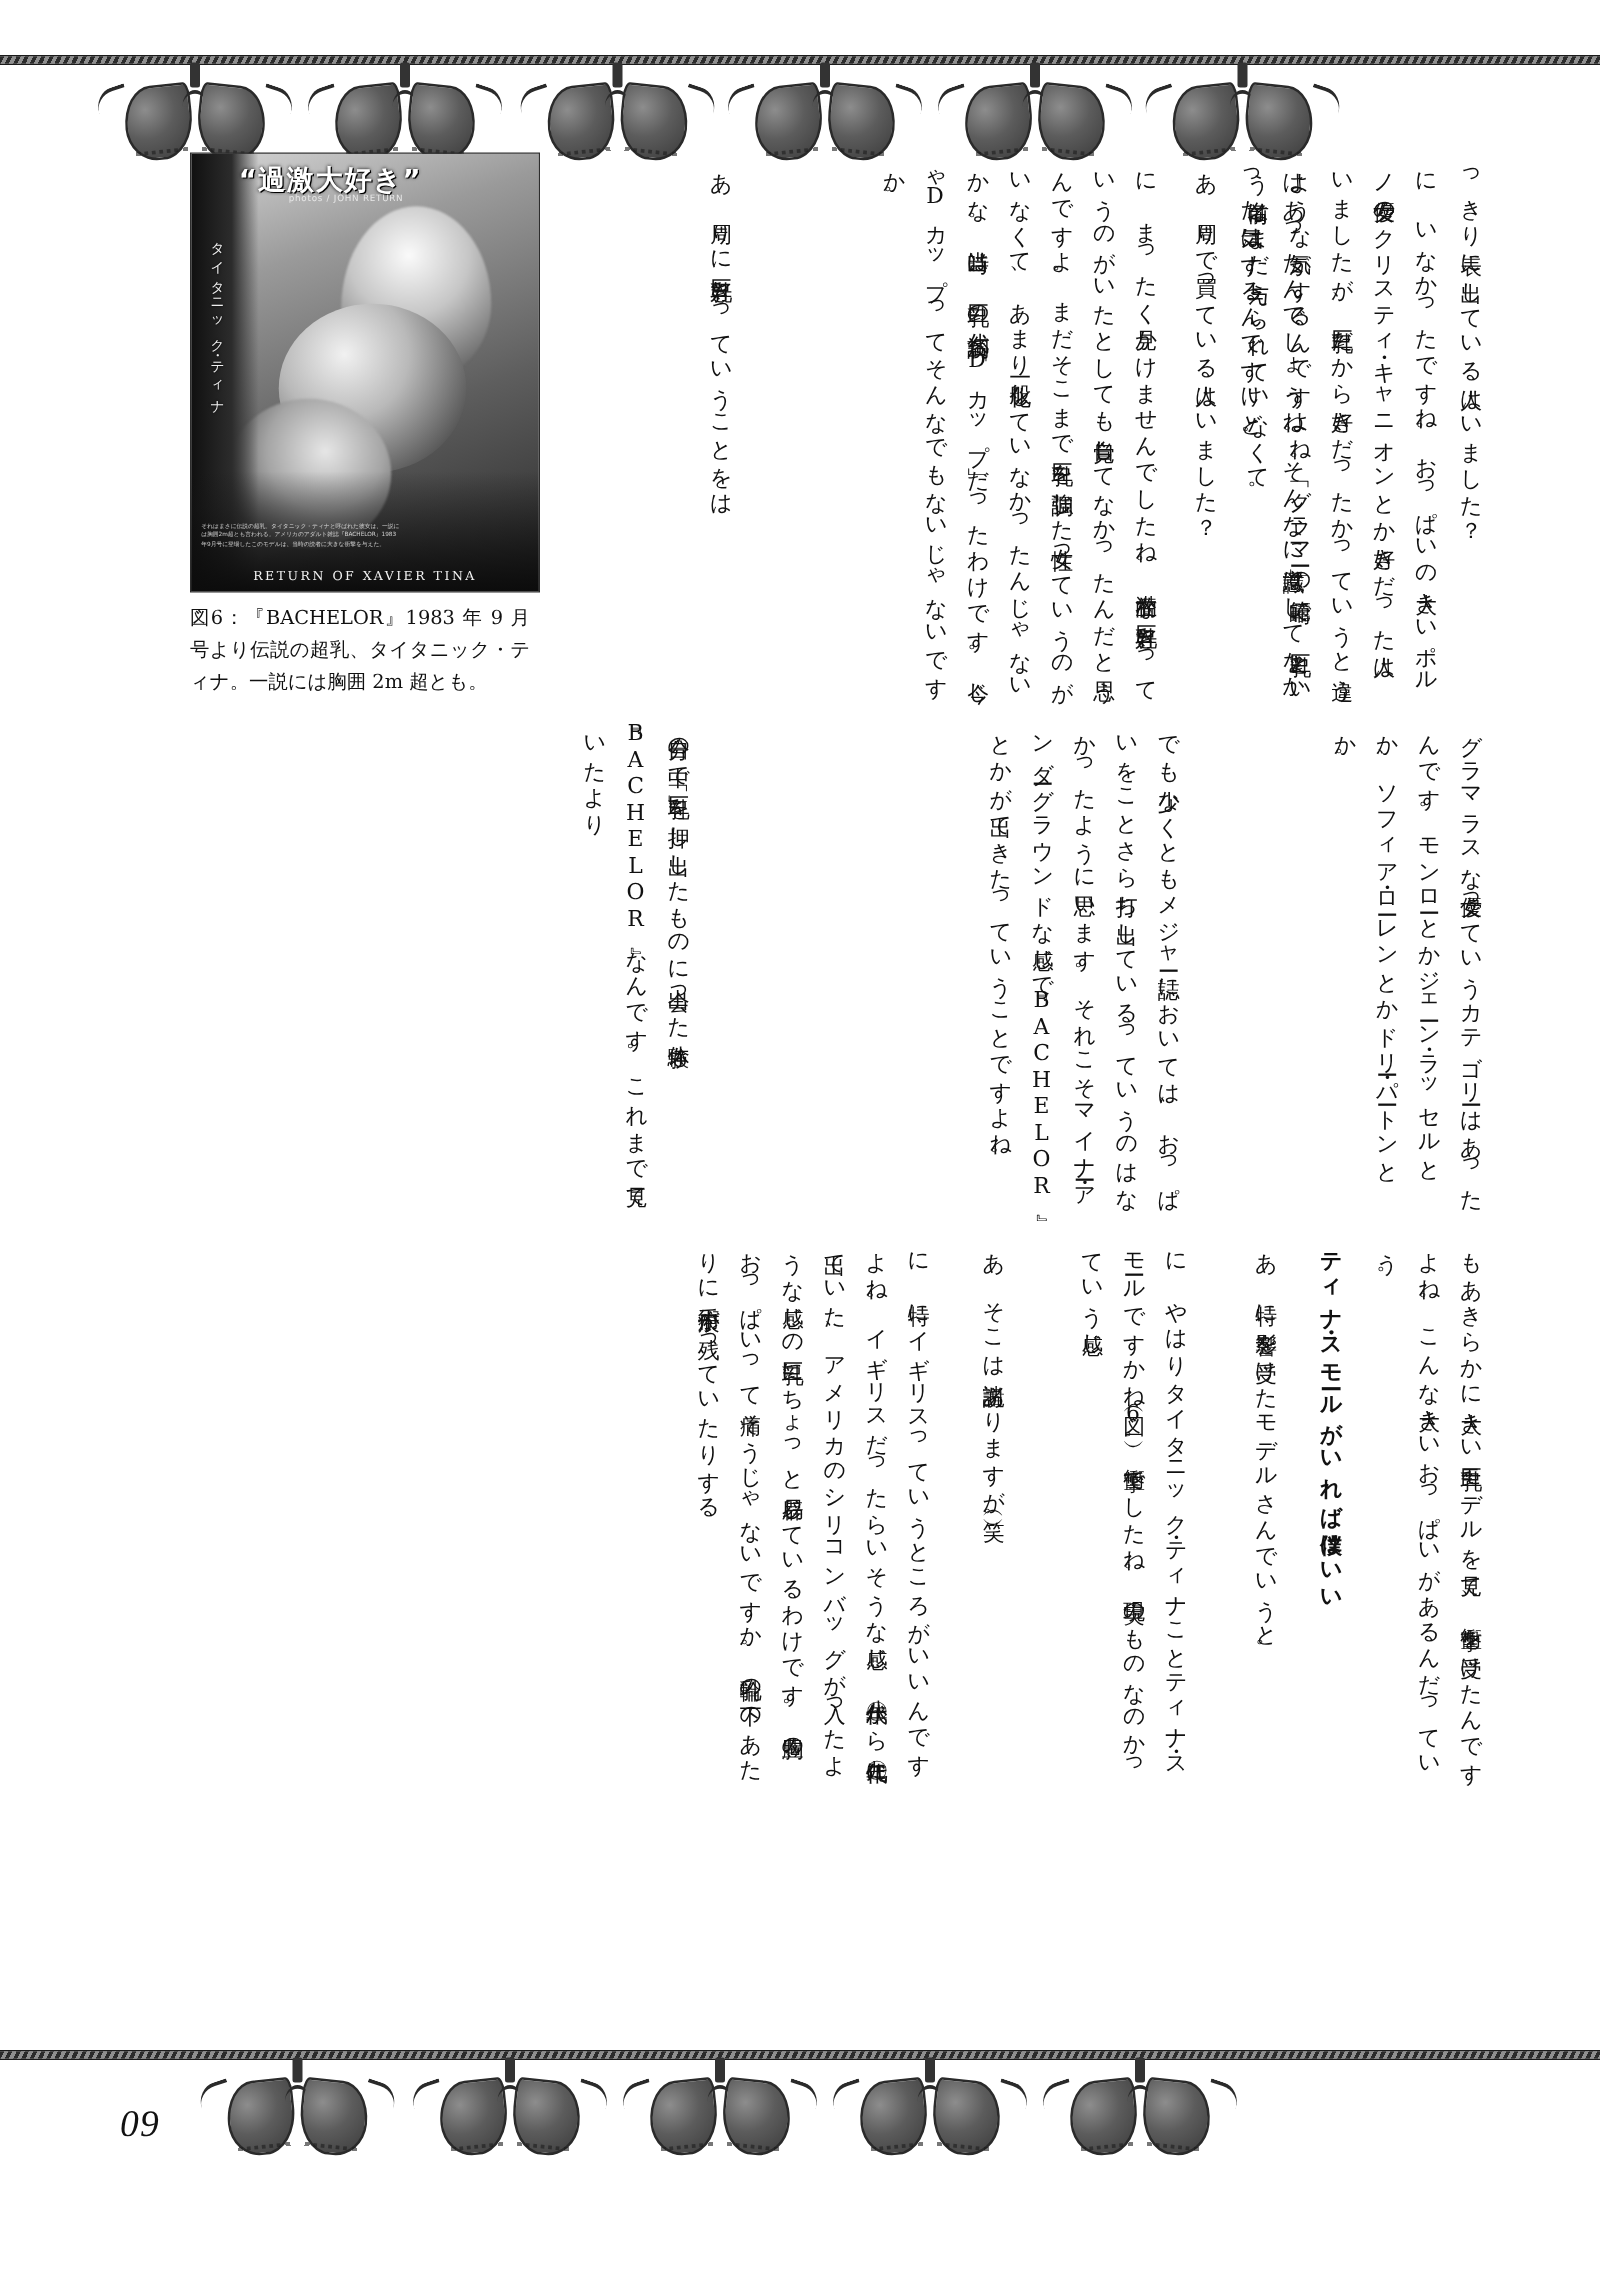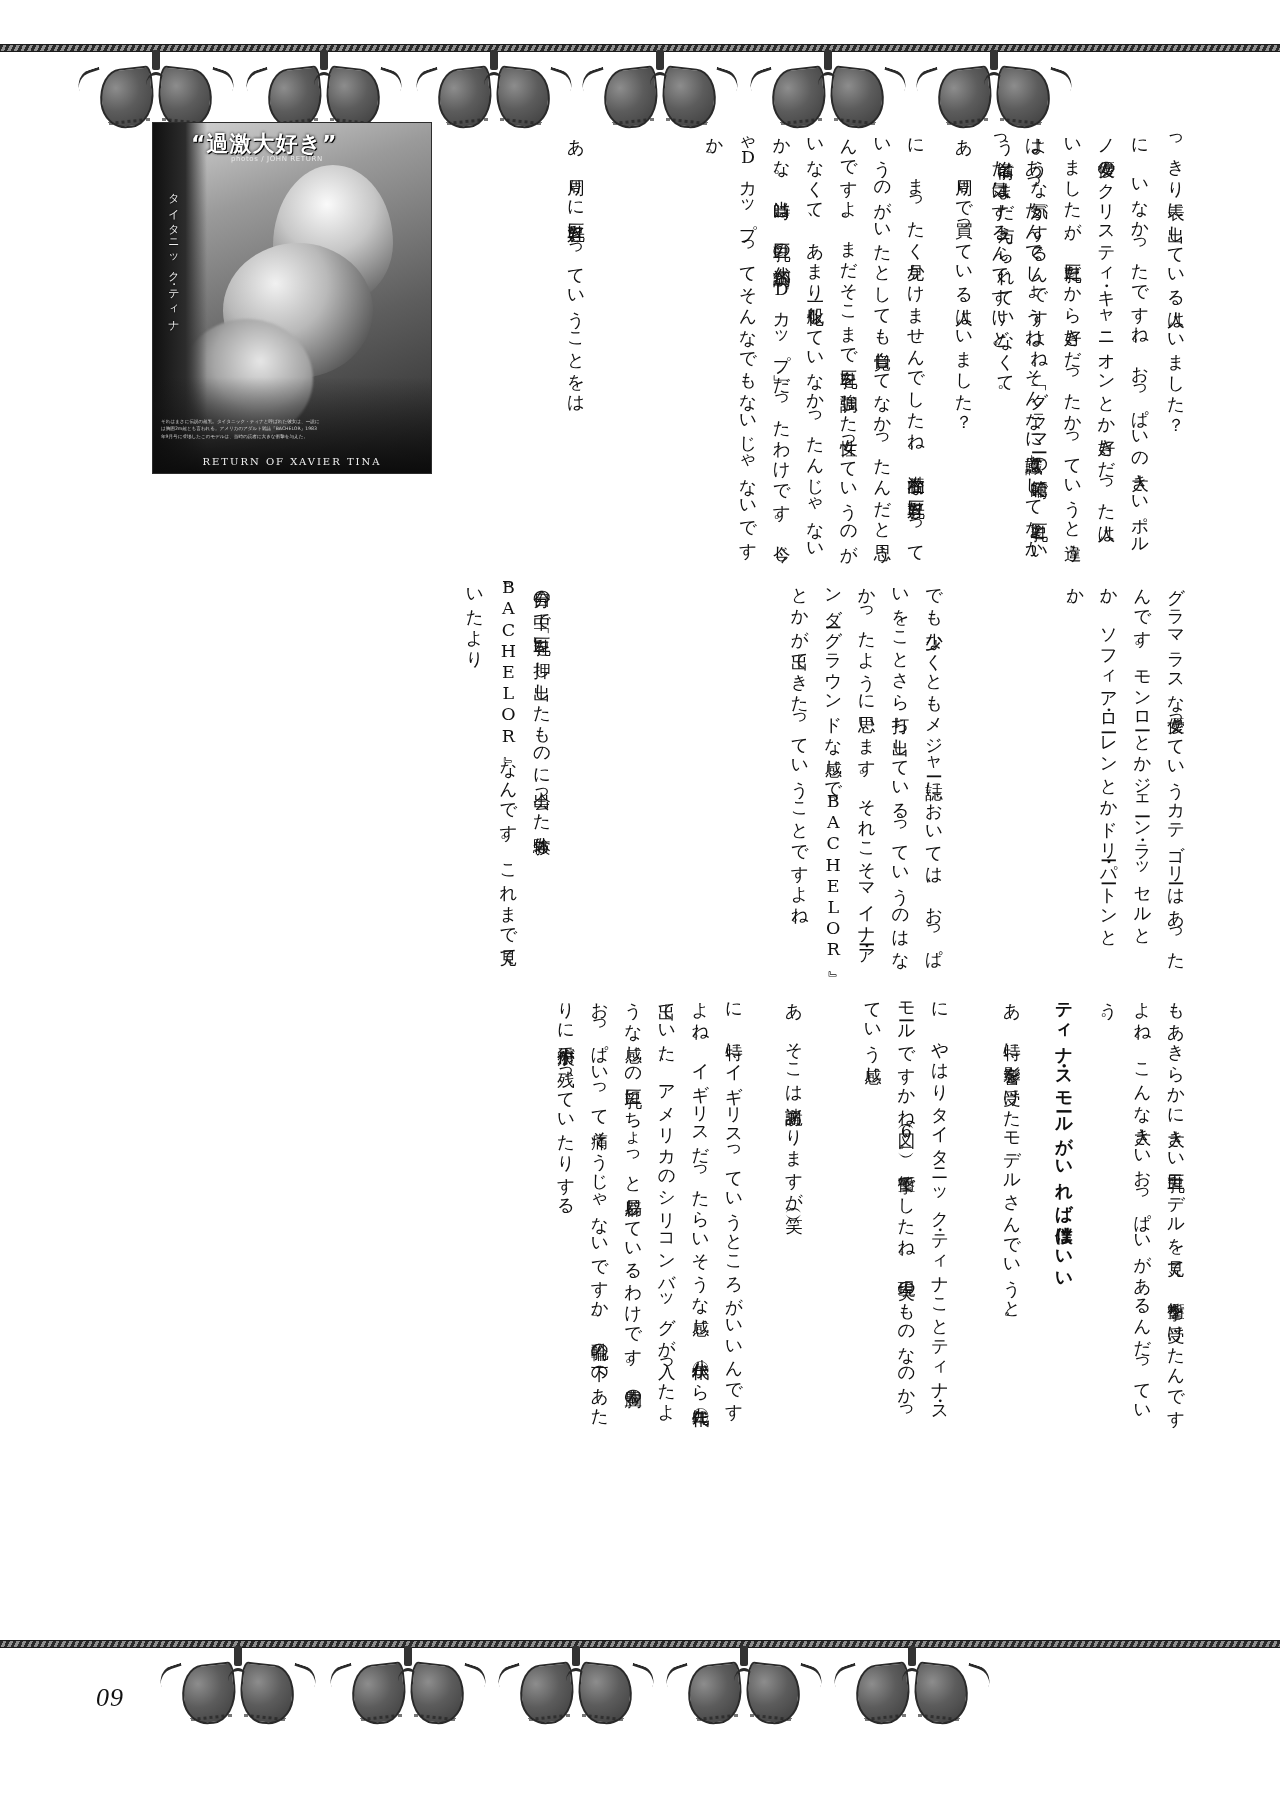--- a/index.html
+++ b/index.html
@@ -96,21 +96,21 @@
   .strap-out.l { left: -22px; border-radius: 60% 0 0 0; transform: rotate(-18deg); }
   .strap-out.r { right: -22px; border-radius: 0 60% 0 0; transform: rotate(18deg); }
 
   
   #folio {
     position: absolute;
     left: 96px;
     top: 1683px;
     font-family: "Liberation Serif", serif;
     font-style: italic;
-    font-size: 26px;
+    font-size: 30px;
     color: #111;
     letter-spacing: 1px;
   }
 
   
   #figure {
     position: absolute;
     left: 152px;
     top: 122px;
     width: 278px;
@@ -349,20 +349,21 @@
       <div class="blob1"></div>
       <div class="blob2"></div>
       <div class="dark-left"></div>
       <div class="dark-bottom"></div>
       <div class="fig-headline">“過激大好き”</div>
       <div class="fig-credit">photos / JOHN RETURN</div>
       <div class="fig-vert">タイタニック・ティナ</div>
       <div class="fig-body">それはまさに伝説の超乳。タイタニック・ティナと呼ばれた彼女は、一説には胸囲2m超とも言われる。アメリカのアダルト雑誌『BACHELOR』1983年9月号に登場したこのモデルは、当時の読者に大きな衝撃を与えた。</div>
       <div class="fig-caption-inimg">RETURN  OF  XAVIER  TINA</div>
     </div>
+    <div id="fig-caption">図6：『BACHELOR』1983 年 9 月号より伝説の超乳、タイタニック・ティナ。一説には胸囲 2m 超とも。</div>
   </div>
 
   <div class="vcol block-top" style="right:88px;">っきり表に出している人はいました？</div>
   <div class="vcol block-top" style="right:124px;">に　いなかったですね。おっぱいの大きいポルノ女優のクリスティ・キャニオンとか好きだった人はいましたが、巨乳だから好きだったかっていうと違うような気がするんですよね。「グラマー」の範疇で、巨乳という名前はまだ与えられていなくて。</div>
 
   <div class="vcol block-top" style="right:230px;">はあったんでしょうね。そんなに意識はしてなかった気はするんですけど。</div>
   <div class="vcol block-top" style="right:300px;">あ　周りで買っている人はいました？</div>
   <div class="vcol block-top" style="right:348px;">に　まったく見かけませんでしたね。潜在的な巨乳好きっていうのがいたとしても自覚してなかったんだと思うんですよ。まだそこまで巨乳を強調した女性っていうのがいなくて、あまり一般化していなかったんじゃないかな。当時は、巨乳の代名詞が「Dカップ」だったわけです。今じゃDカップってそんなでもないじゃないですか。</div>
   <div class="vcol block-top" style="right:688px;">あ　周りに巨乳好きっていうことをは</div>
 

